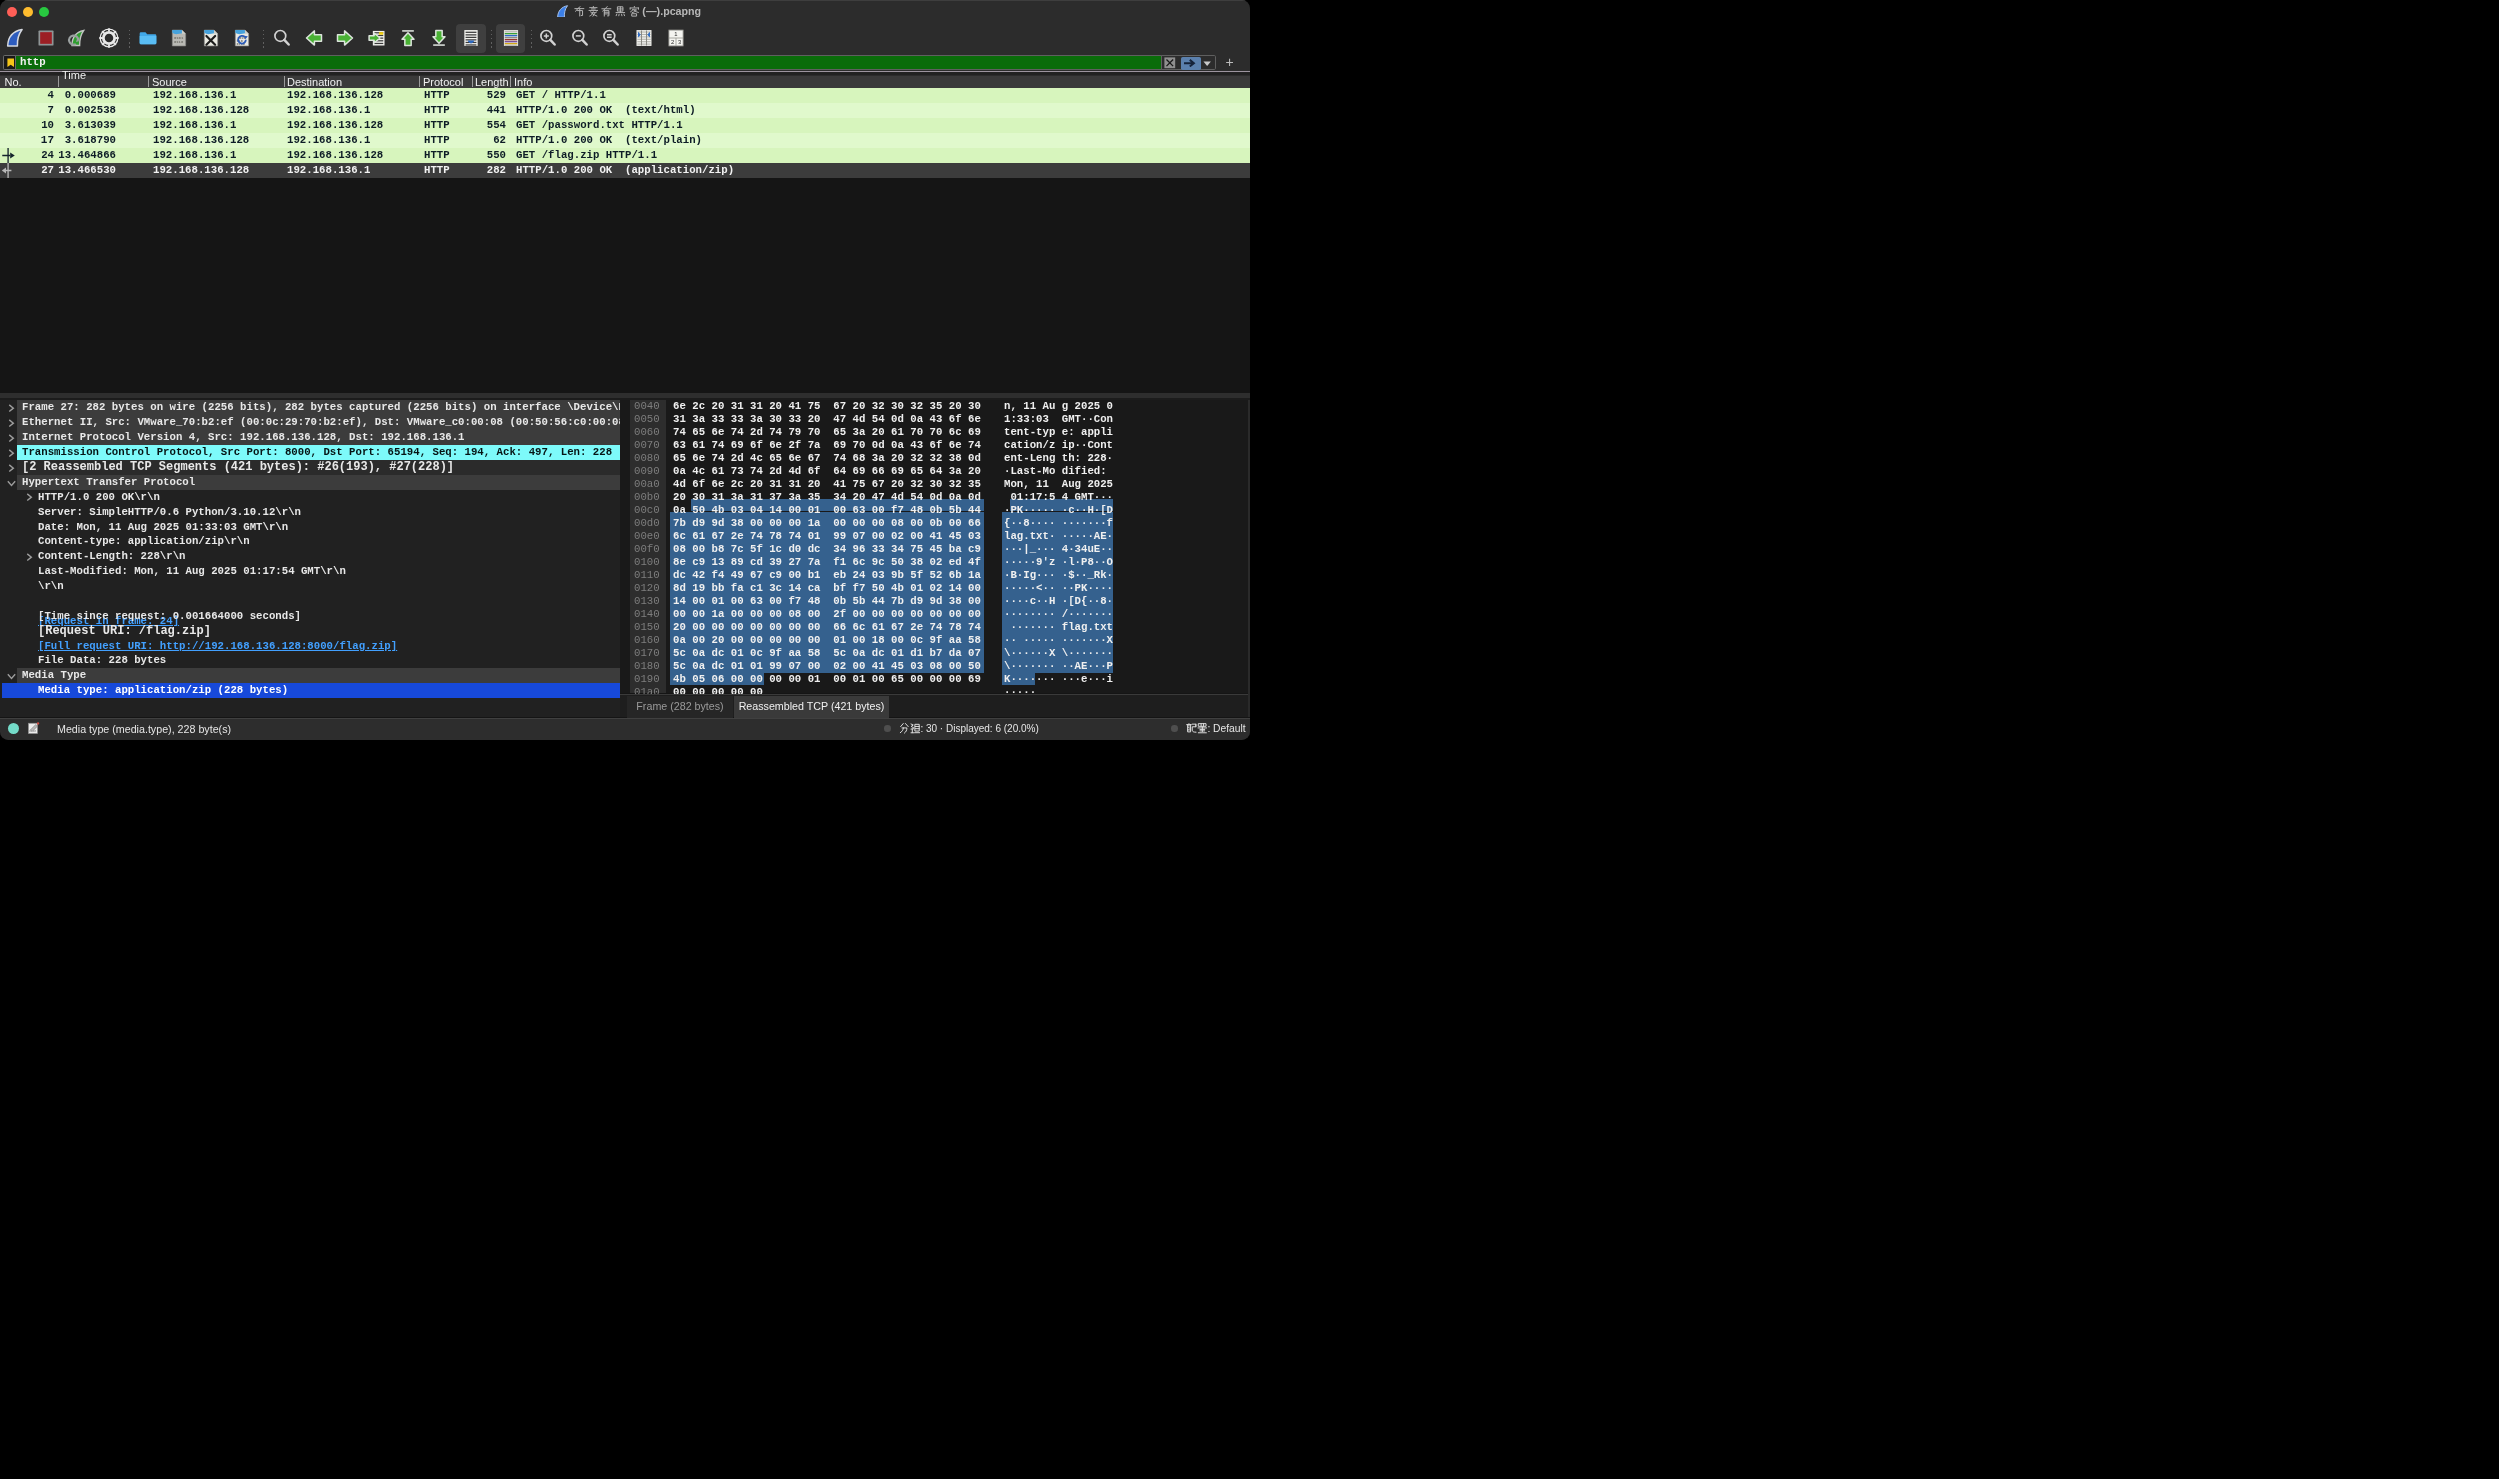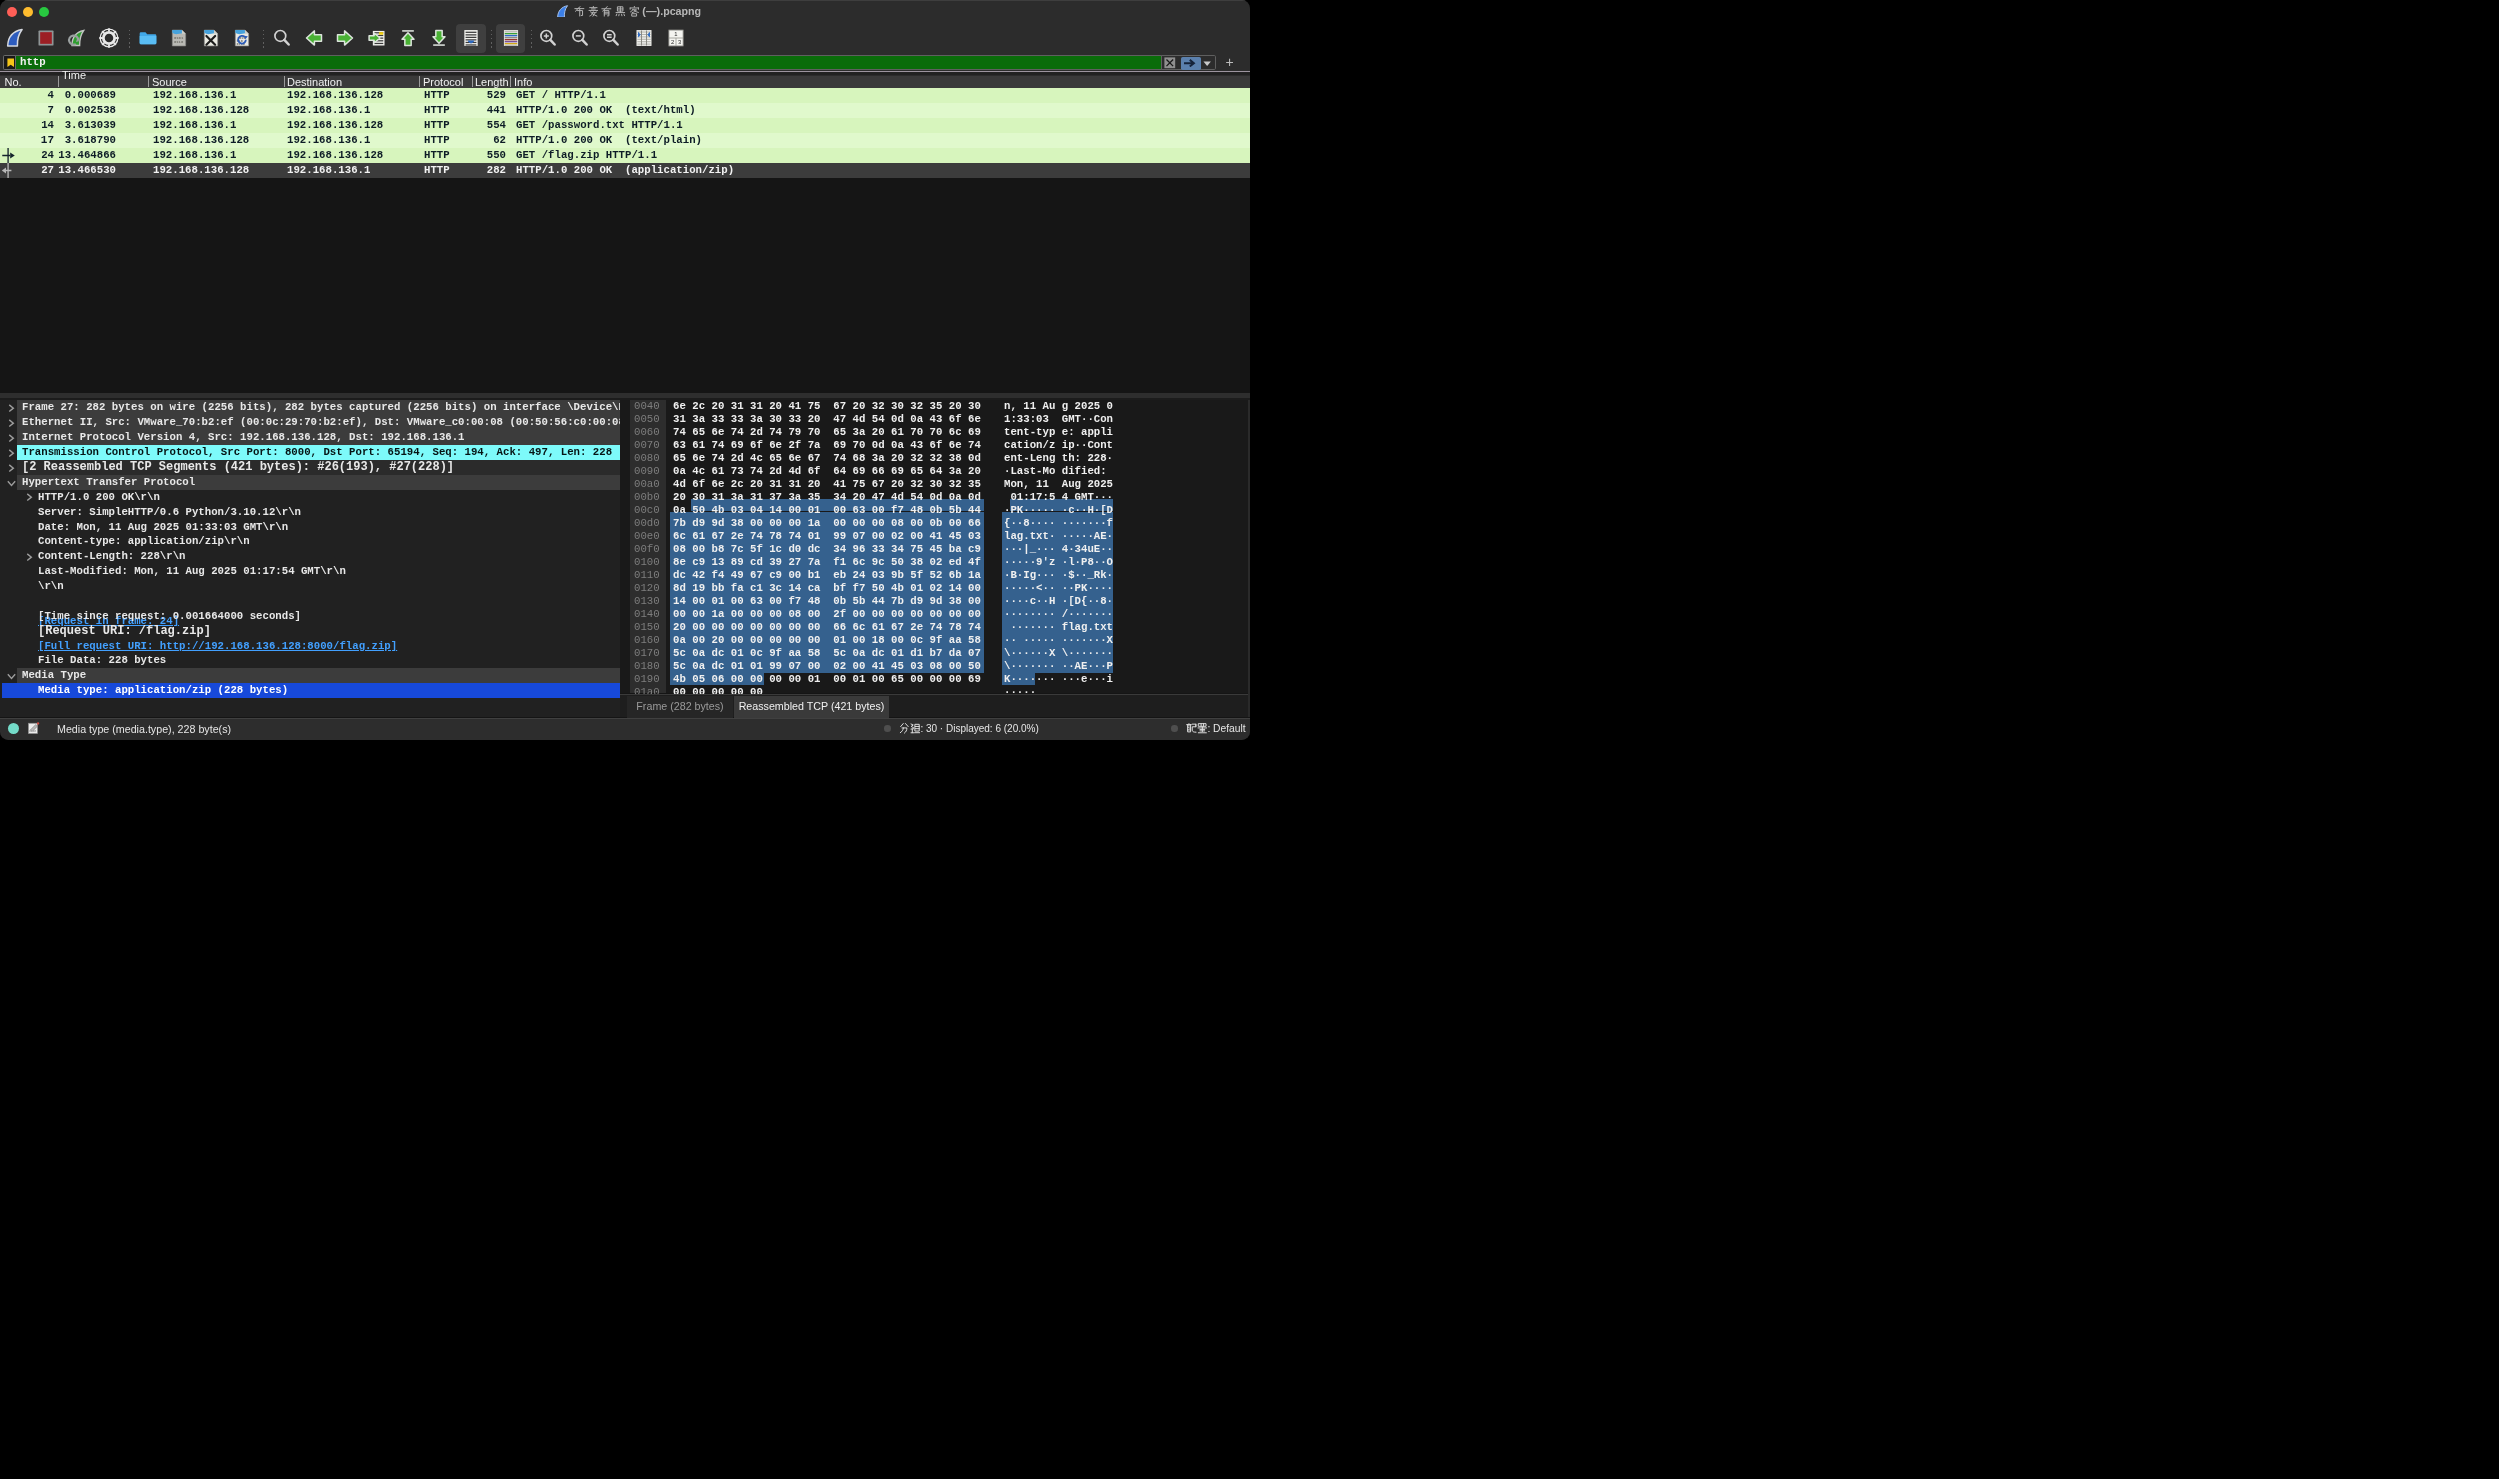--- a/index.html
+++ b/index.html
@@ -257,21 +257,21 @@
 <div class="abs mono" style="left:516px;top:88px;height:15px;line-height:15px;font-size:10.7px;color:#0d1c26;white-space:pre">GET / HTTP/1.1</div>
 <div class="abs" style="left:0;top:103px;width:1250px;height:15px;background:#e0f9cc"></div>
 <div class="abs mono" style="right:1196px;top:103px;height:15px;line-height:15px;font-size:10.7px;color:#0d1c26;">7</div>
 <div class="abs mono" style="right:1134px;top:103px;height:15px;line-height:15px;font-size:10.7px;color:#0d1c26;">0.002538</div>
 <div class="abs mono" style="left:153px;top:103px;height:15px;line-height:15px;font-size:10.7px;color:#0d1c26;">192.168.136.128</div>
 <div class="abs mono" style="left:287px;top:103px;height:15px;line-height:15px;font-size:10.7px;color:#0d1c26;">192.168.136.1</div>
 <div class="abs mono" style="left:424px;top:103px;height:15px;line-height:15px;font-size:10.7px;color:#0d1c26;">HTTP</div>
 <div class="abs mono" style="right:744px;top:103px;height:15px;line-height:15px;font-size:10.7px;color:#0d1c26;">441</div>
 <div class="abs mono" style="left:516px;top:103px;height:15px;line-height:15px;font-size:10.7px;color:#0d1c26;white-space:pre">HTTP/1.0 200 OK  (text/html)</div>
 <div class="abs" style="left:0;top:118px;width:1250px;height:15px;background:#d7f5bd"></div>
-<div class="abs mono" style="right:1196px;top:118px;height:15px;line-height:15px;font-size:10.7px;color:#0d1c26;">14</div>
+<div class="abs mono" style="right:1196px;top:118px;height:15px;line-height:15px;font-size:10.7px;color:#0d1c26;">10</div>
 <div class="abs mono" style="right:1134px;top:118px;height:15px;line-height:15px;font-size:10.7px;color:#0d1c26;">3.613039</div>
 <div class="abs mono" style="left:153px;top:118px;height:15px;line-height:15px;font-size:10.7px;color:#0d1c26;">192.168.136.1</div>
 <div class="abs mono" style="left:287px;top:118px;height:15px;line-height:15px;font-size:10.7px;color:#0d1c26;">192.168.136.128</div>
 <div class="abs mono" style="left:424px;top:118px;height:15px;line-height:15px;font-size:10.7px;color:#0d1c26;">HTTP</div>
 <div class="abs mono" style="right:744px;top:118px;height:15px;line-height:15px;font-size:10.7px;color:#0d1c26;">554</div>
 <div class="abs mono" style="left:516px;top:118px;height:15px;line-height:15px;font-size:10.7px;color:#0d1c26;white-space:pre">GET /password.txt HTTP/1.1</div>
 <div class="abs" style="left:0;top:133px;width:1250px;height:15px;background:#e0f9cc"></div>
 <div class="abs mono" style="right:1196px;top:133px;height:15px;line-height:15px;font-size:11px;color:#0d1c26;">17</div>
 <div class="abs mono" style="right:1134px;top:133px;height:15px;line-height:15px;font-size:10.7px;color:#0d1c26;">3.618790</div>
 <div class="abs mono" style="left:153px;top:133px;height:15px;line-height:15px;font-size:10.7px;color:#0d1c26;">192.168.136.128</div>

